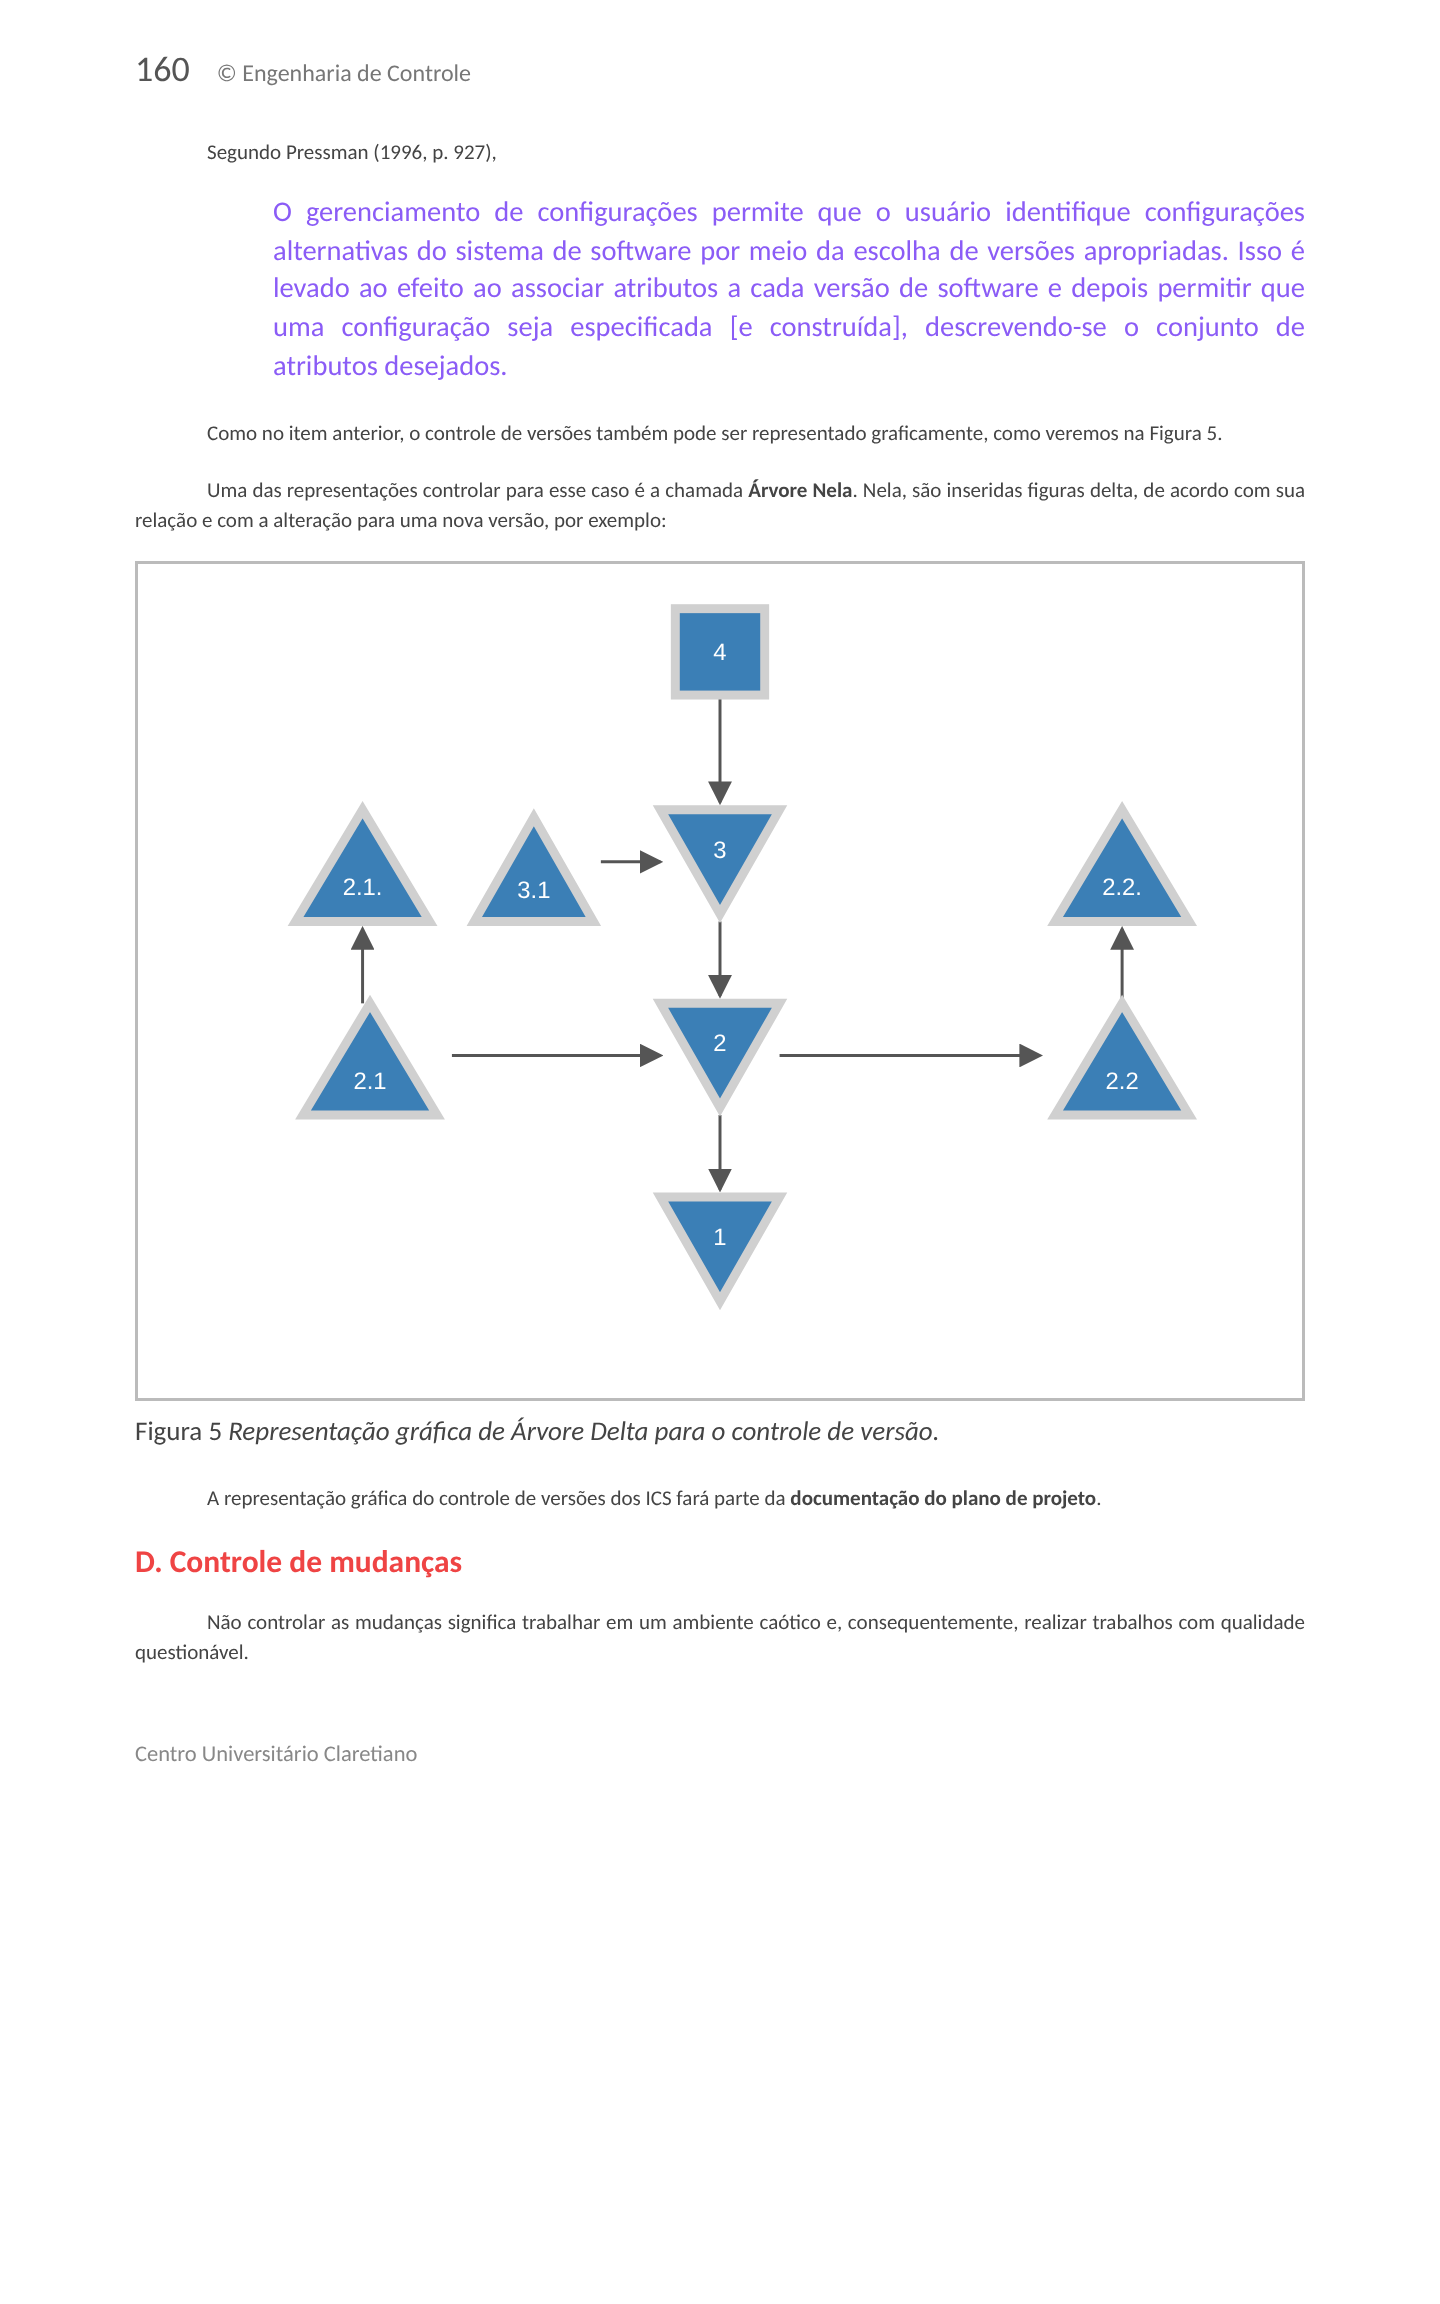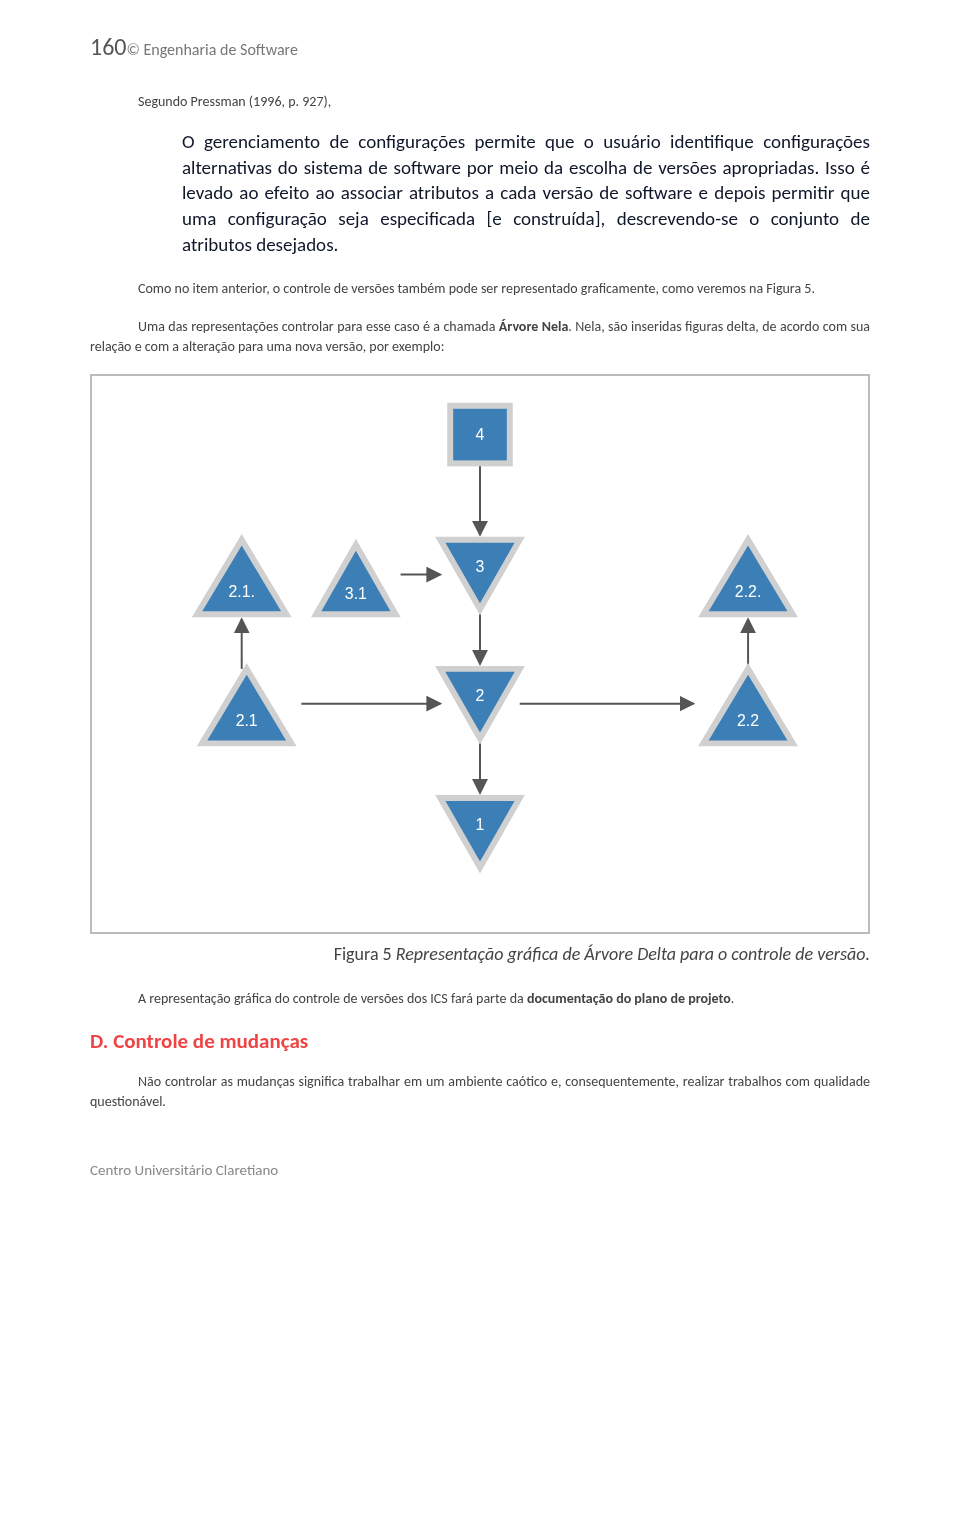--- a/index.html
+++ b/index.html
@@ -8,58 +8,58 @@
     background: #fff;
     color: #333;
     width: 960px;
     margin: 0 auto;
     padding: 30px 90px 40px 90px;
     line-height: 1.4;
   }
   .header-row {
     display: flex;
     align-items: baseline;
+    gap: 18px;
     margin-bottom: 28px;
   }
   .page-num {
     font-size: 24px;
     font-weight: 400;
     color: #555;
   }
   .header-title {
     font-size: 16px;
     color: #777;
   }
   .para {
     font-size: 14px;
     color: #444;
     text-align: justify;
     margin-bottom: 18px;
   }
   .indent { text-indent: 48px; }
   .quote {
     font-size: 19px;
-    color: #0f172a;
+    color: #8b5cf6;
     text-align: justify;
     margin: 0 0 22px 92px;
     line-height: 1.35;
   }
   .diagram-box {
     border: 2px solid #bbb;
     background: #fff;
     position: relative;
     height: 560px;
     margin: 10px 0 8px 0;
   }
   .caption {
     font-size: 18px;
     font-style: italic;
     color: #444;
     margin-bottom: 22px;
-    text-align: right;
   }
   .caption .fignum { font-style: normal; }
   .section-h {
     font-size: 21px;
     font-weight: 700;
     color: #ef4444;
     margin: 8px 0 16px 0;
   }
   .footer {
     font-size: 15px;
@@ -72,21 +72,21 @@
   .node-sq { fill: #3b7fb6; stroke: #d0d0d0; stroke-width: 6; }
   .node-lbl { fill: #fff; font-size: 16px; font-family: Arial, sans-serif; text-anchor: middle; dominant-baseline: middle; }
   .arr { stroke: #555; stroke-width: 2; fill: none; marker-end: url(#arrowhead); }
   b { font-weight: 700; }
 </style>
 </head>
 <body>
 
 <div class="header-row">
   <span class="page-num">160</span>
-  <span class="header-title">© Engenharia de Software</span>
+  <span class="header-title">© Engenharia de Controle</span>
 </div>
 
 <p class="para indent">Segundo Pressman (1996, p. 927),</p>
 
 <p class="quote">O gerenciamento de configurações permite que o usuário identifique configurações alternativas do sistema de software por meio da escolha de versões apropriadas. Isso é levado ao efeito ao associar atributos a cada versão de software e depois permitir que uma configuração seja especificada [e construída], descrevendo-se o conjunto de atributos desejados.</p>
 
 <p class="para indent">Como no item anterior, o controle de versões também pode ser representado graficamente, como veremos na Figura 5.</p>
 
 <p class="para indent">
   <span>Uma das representações controlar para esse caso é a chamada </span><b>Árvore Nela</b><span>. Nela, são inseridas figuras delta, de acordo com sua relação e com a alteração para uma nova versão, por exemplo:</span>

